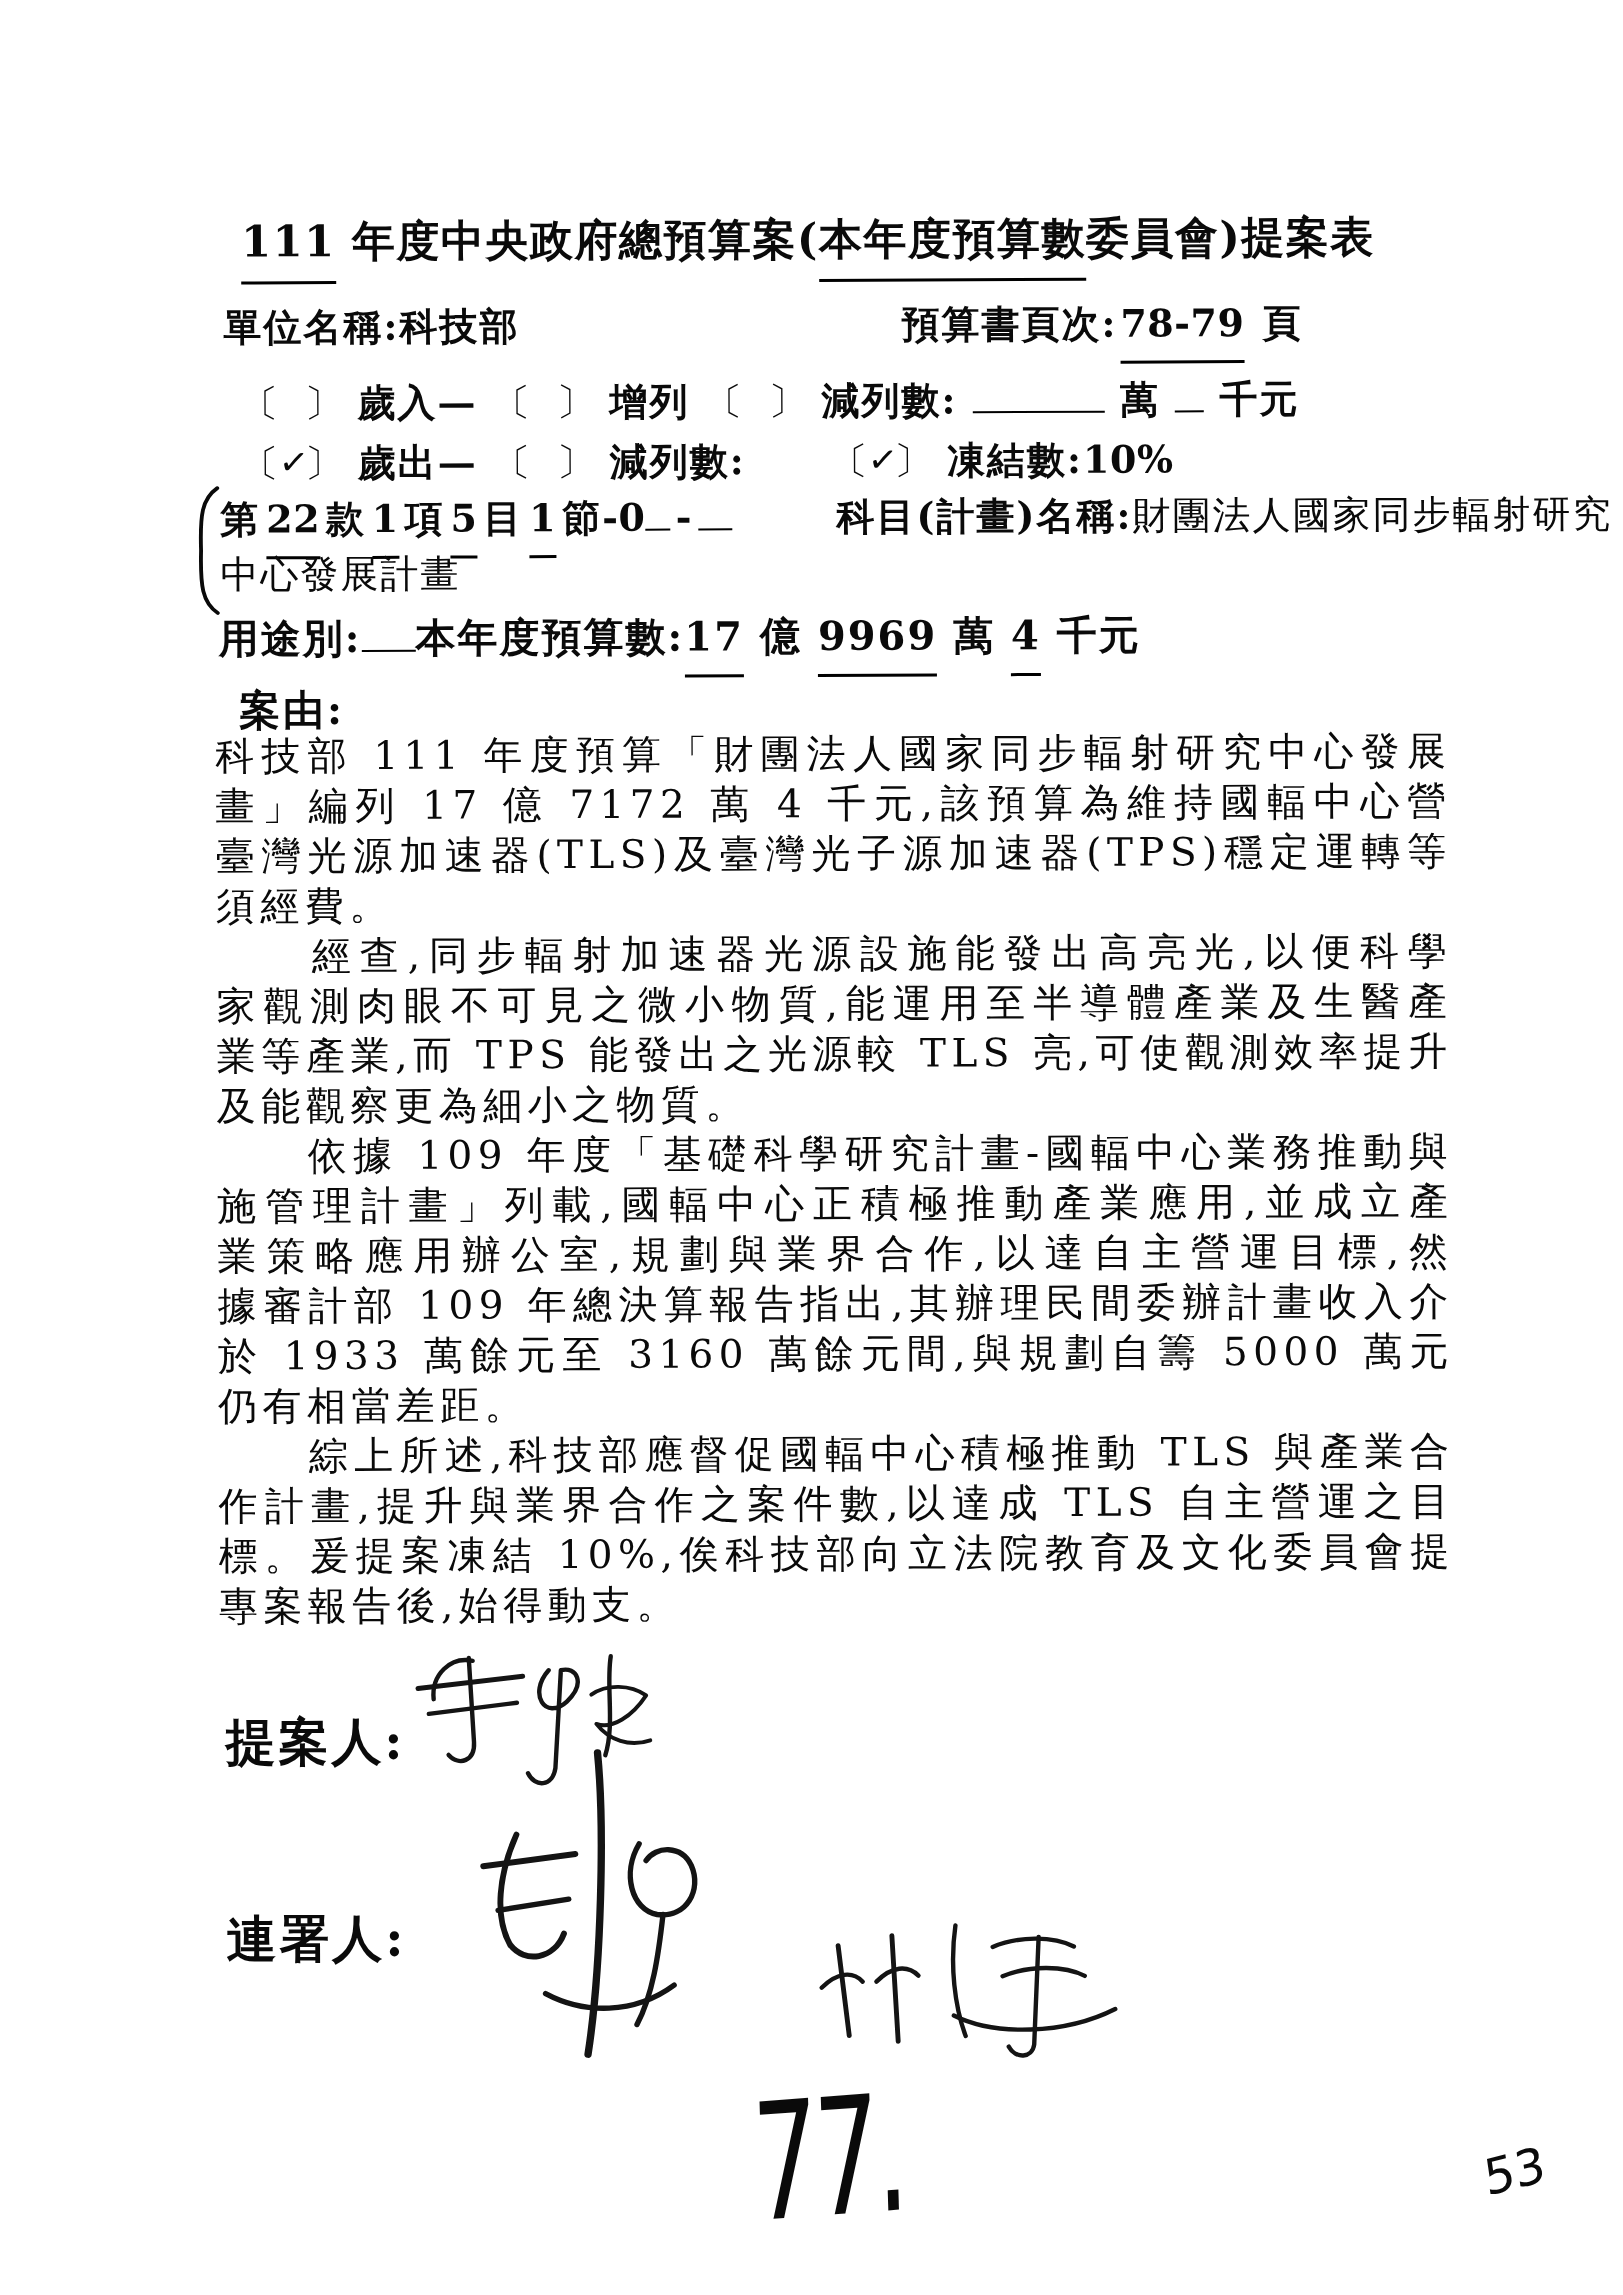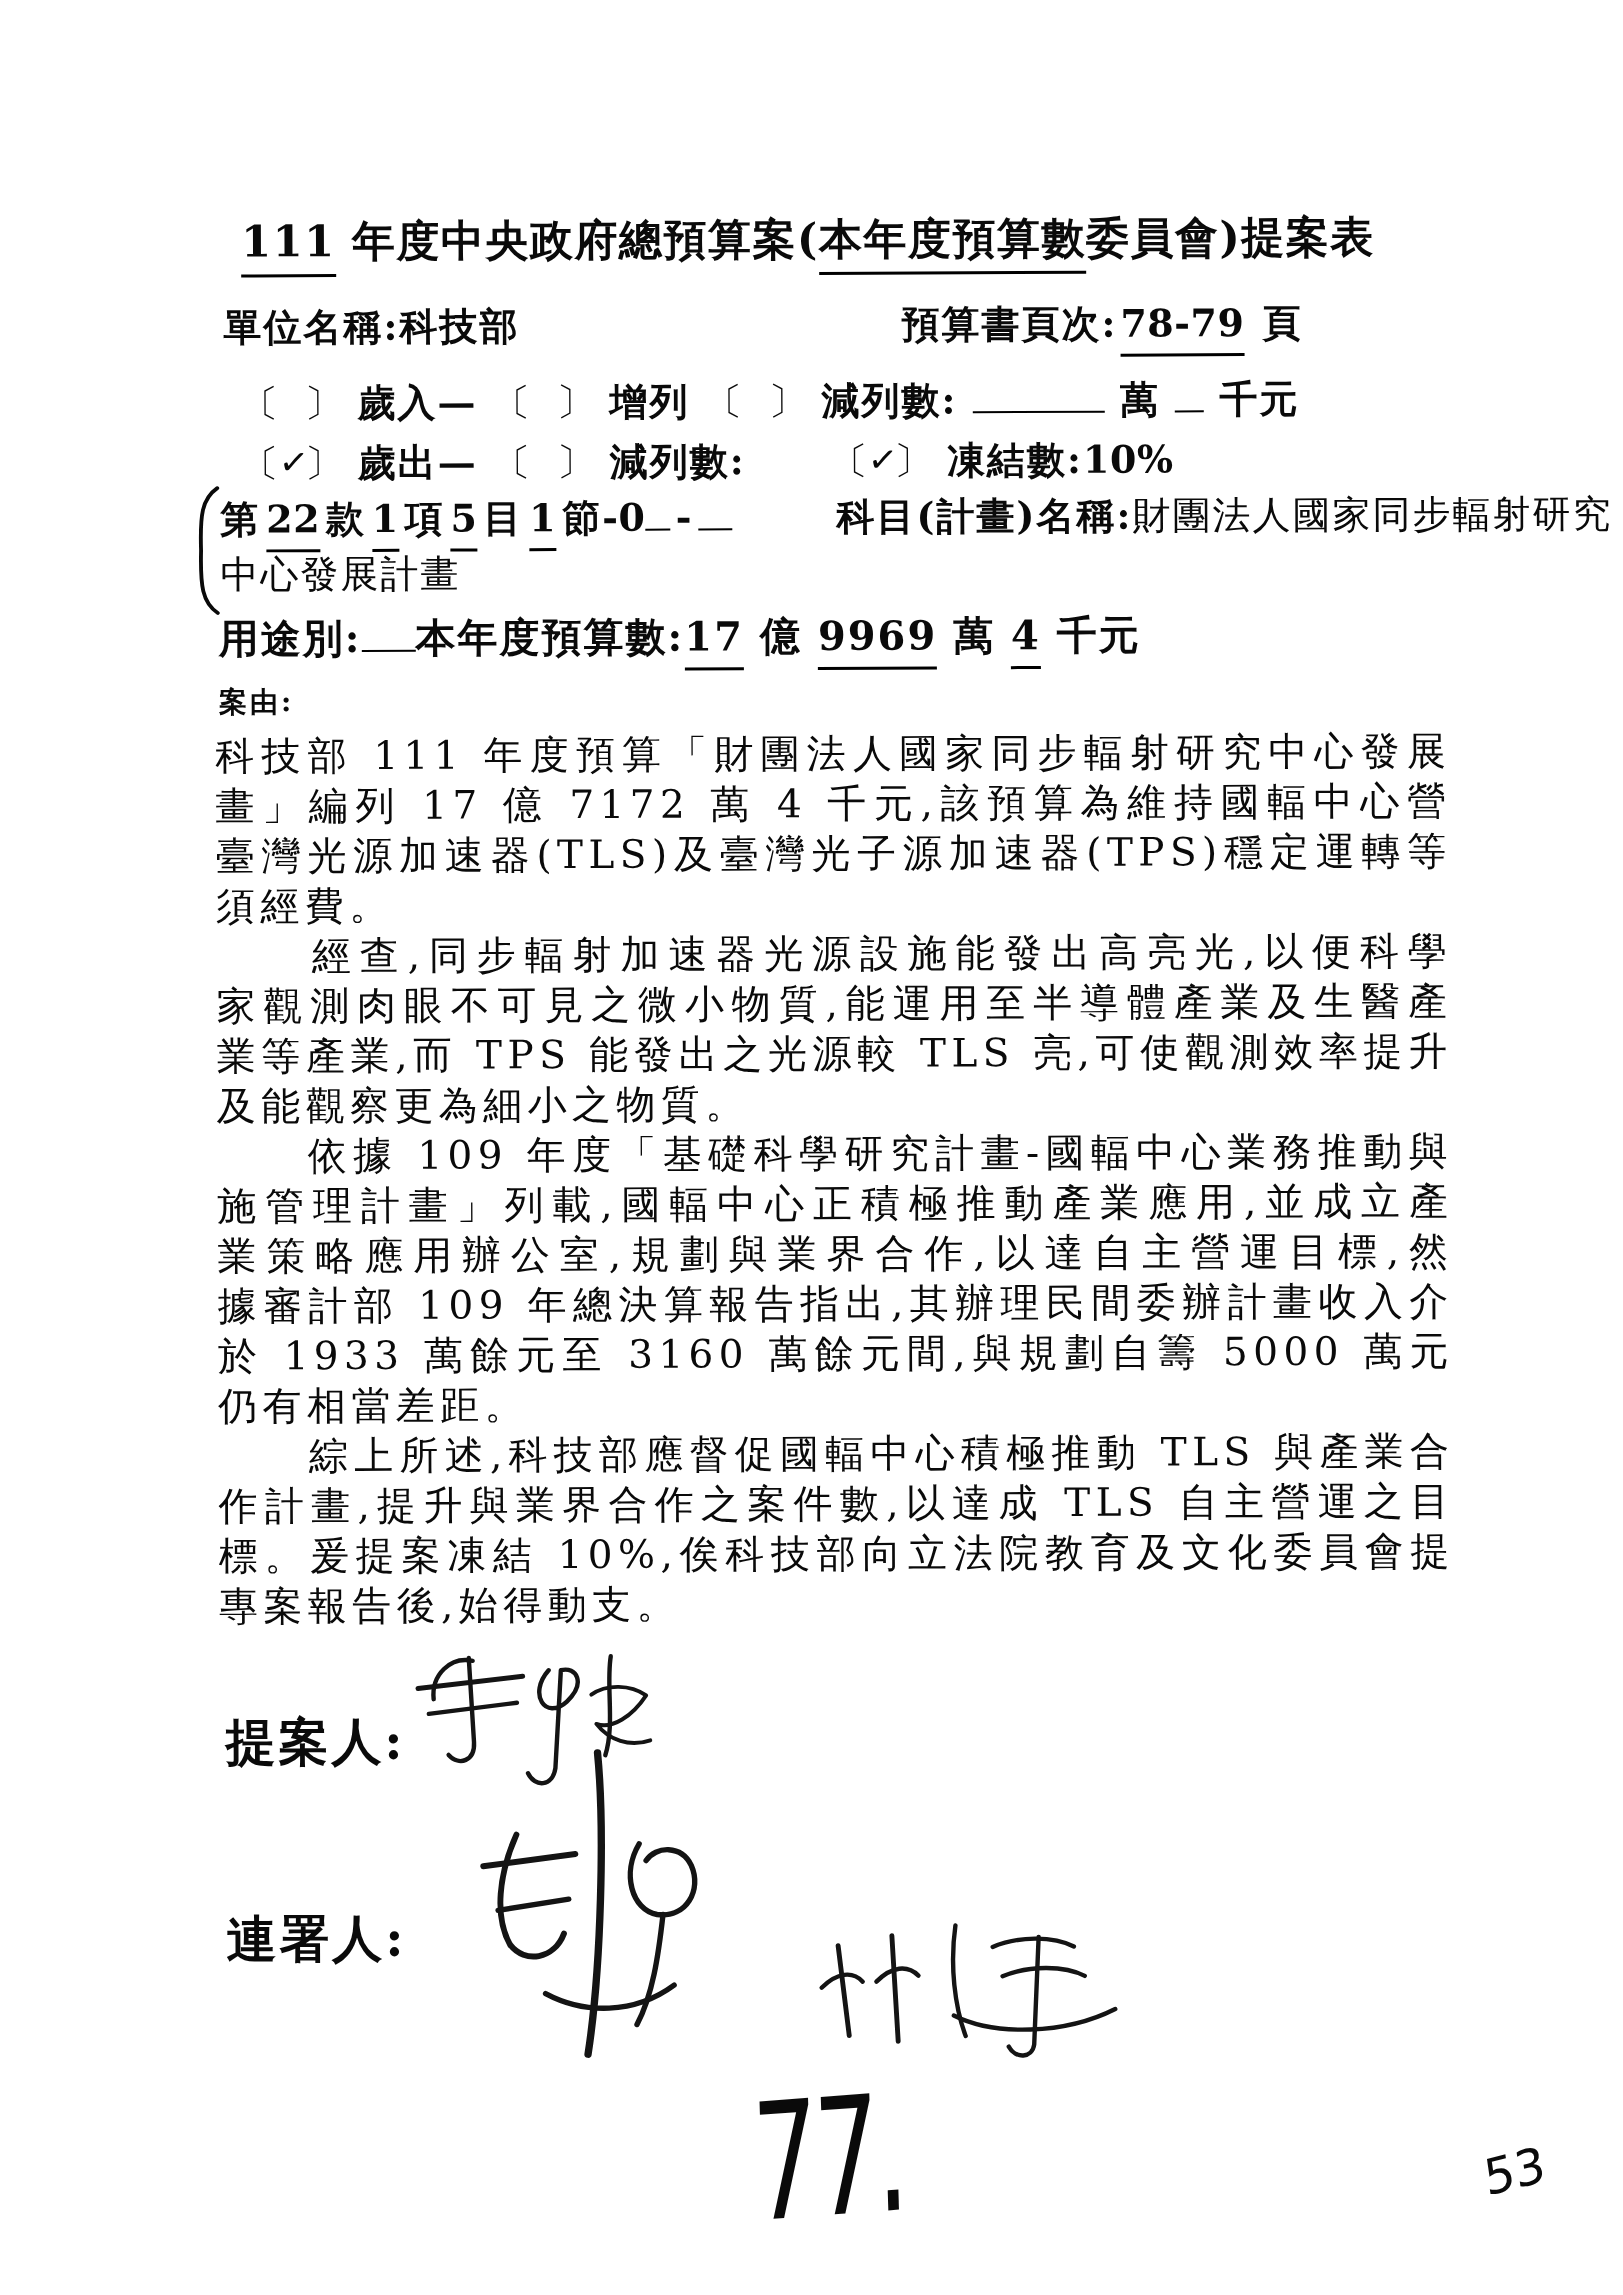--- a/index.html
+++ b/index.html
@@ -12,40 +12,40 @@
     overflow:hidden;
   }
   .sheet{position:absolute;inset:0;transform:rotate(-0.25deg);transform-origin:50% 50%;}
   .abs{position:absolute;white-space:nowrap;}
 
   
   .title{
     left:0;right:0;top:211px;text-align:center;
     font-size:43px;font-weight:700;letter-spacing:1.5px;
   }
-  .ul{border-bottom:3.4px solid #000;padding-bottom:8px;}
+  .ul{border-bottom:3.4px solid #000;padding-bottom:15px;}
 
   
   .hrow{font-size:38px;font-weight:700;letter-spacing:2px;}
   .num{font-weight:700;letter-spacing:0.5px;margin:0 5.9px;}
   .blank{display:inline-block;border-bottom:2.9px solid #000;height:1.0em;vertical-align:baseline;}
   .w50{width:24.5px}.w70{width:34px}.w110{width:54px}.w270{width:132px}.w60{width:29px}
 
   .bracket{font-weight:400;letter-spacing:0;}
   .checkslot{display:inline-block;width:25.5px;text-align:center;font-weight:400;letter-spacing:0;}
   .checkslot .tick{display:inline-block;transform:rotate(6deg) translateY(-2px);font-size:0.92em;}
 
   .gap110{display:inline-block;width:54px;}
   .gap150{display:inline-block;width:74px;}
 
   
   .clause-bracket{position:absolute;left:194px;top:482px;}
 
   
-  .case-heading{font-size:28px;font-weight:700;letter-spacing:2.9px;}
+  .case-heading{font-size:41px;font-weight:700;letter-spacing:2.9px;margin-left:20px;}
   .bodyblock{position:absolute;left:217px;top:729px;width:1236px;}
   .line{
     height:50px;line-height:50px;
     font-size:39px;letter-spacing:5.4px;
     white-space:nowrap;
   }
   .j{text-align:justify;text-align-last:justify;white-space:normal;height:50px;overflow:hidden;}
   .e{text-align:left;}
 
   

